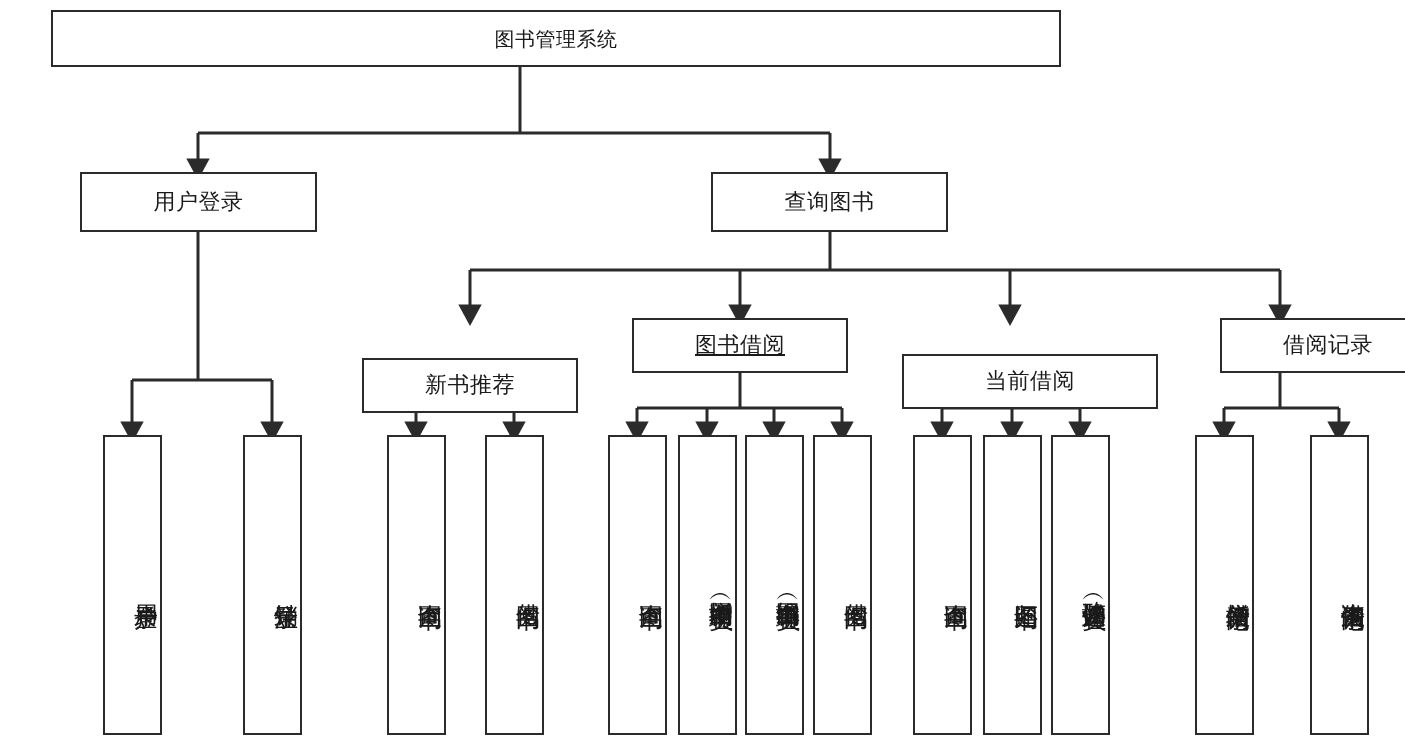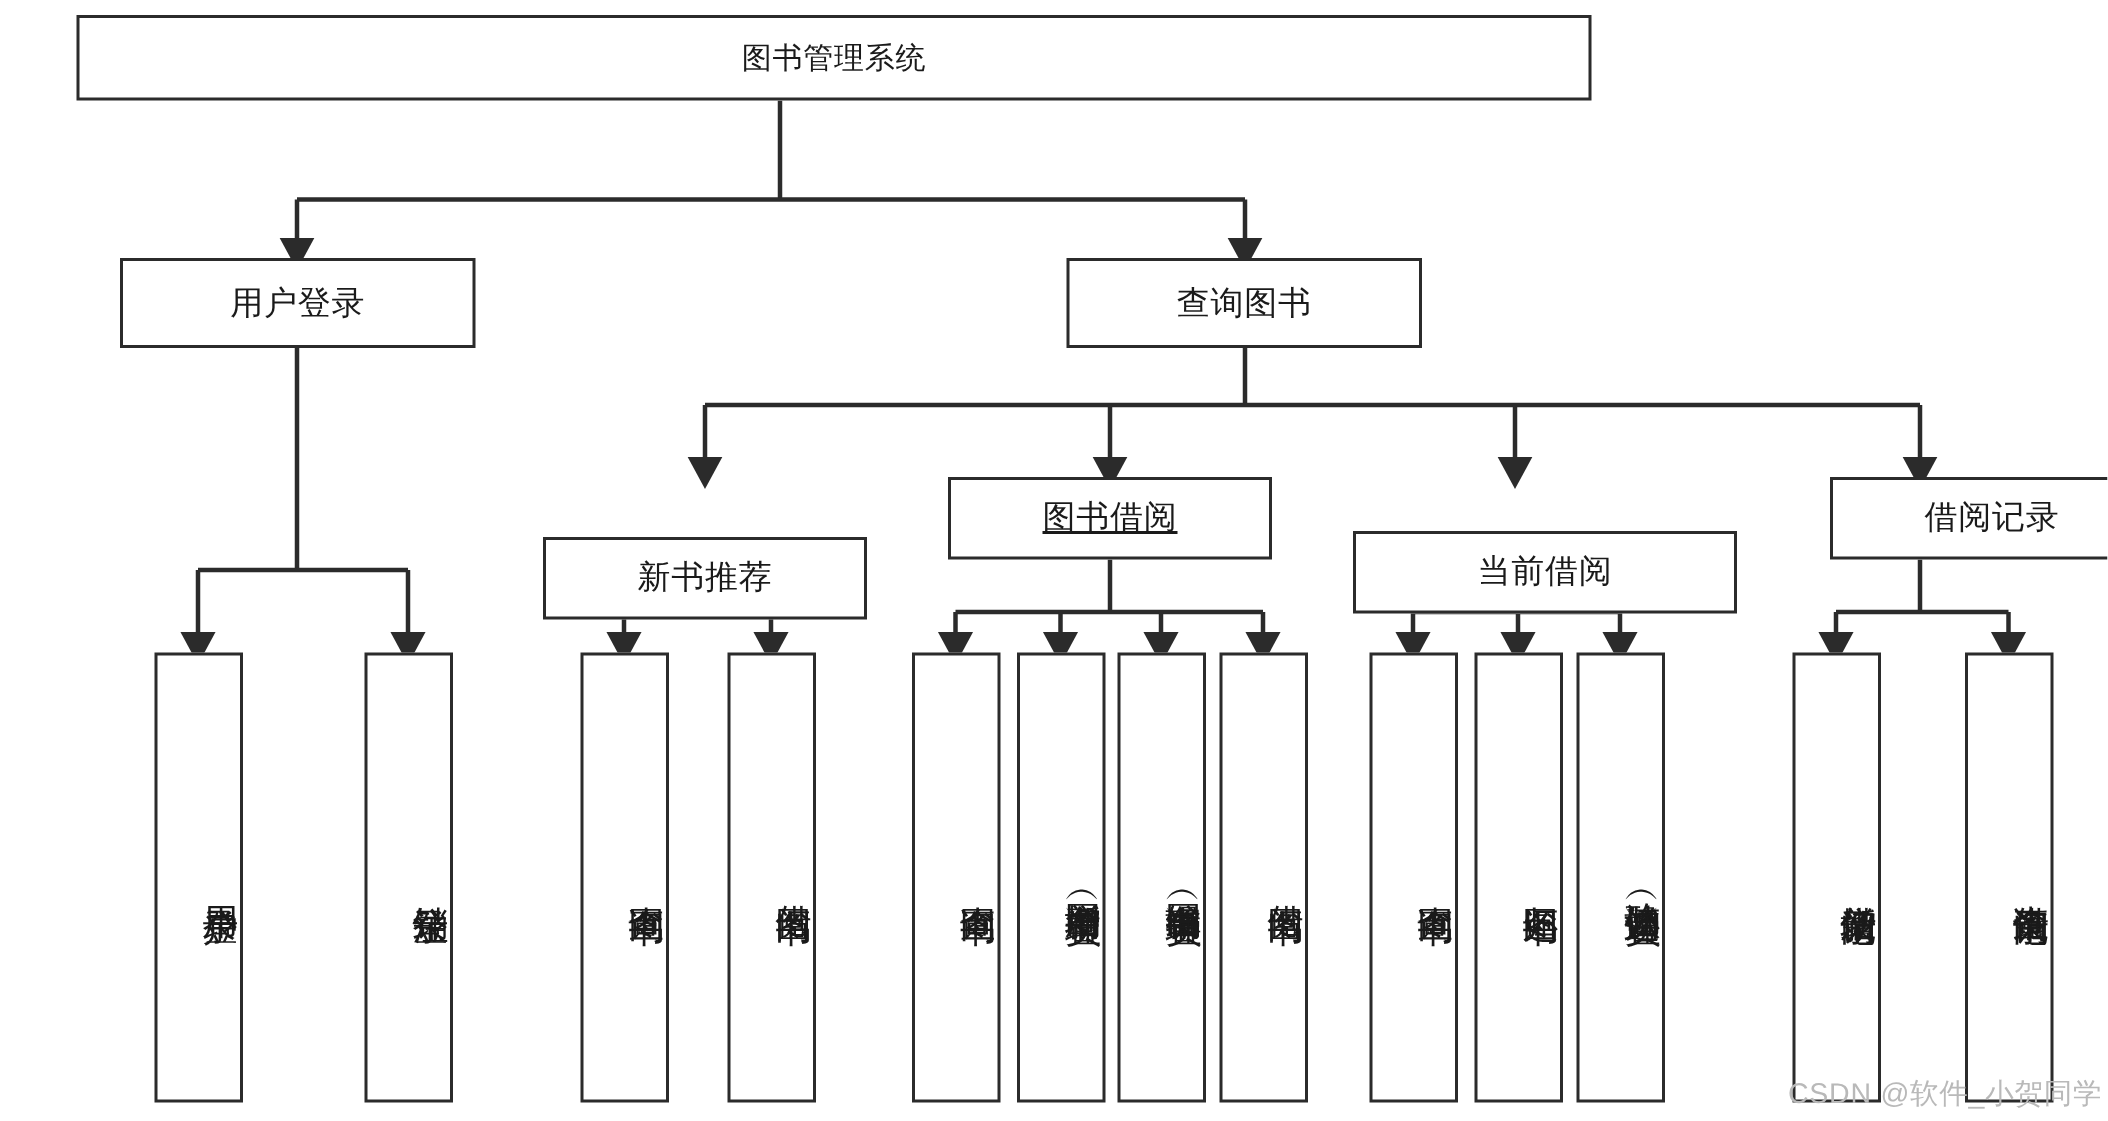--- a/index.html
+++ b/index.html
@@ -173,15 +173,14 @@
   <div class="node node-v" style="left:913px; top:435px; width:59px; height:300px;">查询图书</div>
 
   <div class="node node-v" style="left:983px; top:435px; width:59px; height:300px;">归还图书</div>
 
   <div class="node node-v tall-text" style="left:1051px; top:435px; width:59px; height:300px;">确认归还（管理员）</div>
 
   <div class="node node-v" style="left:1195px; top:435px; width:59px; height:300px;">新增借阅记录</div>
 
   <div class="node node-v" style="left:1310px; top:435px; width:59px; height:300px;">查询借阅记录</div>
 
-  <div class="watermark" style="left:1192px; top:716px;">CSDN @软件_小贺同学</div>
 
 </div>
 
 </body></html>

